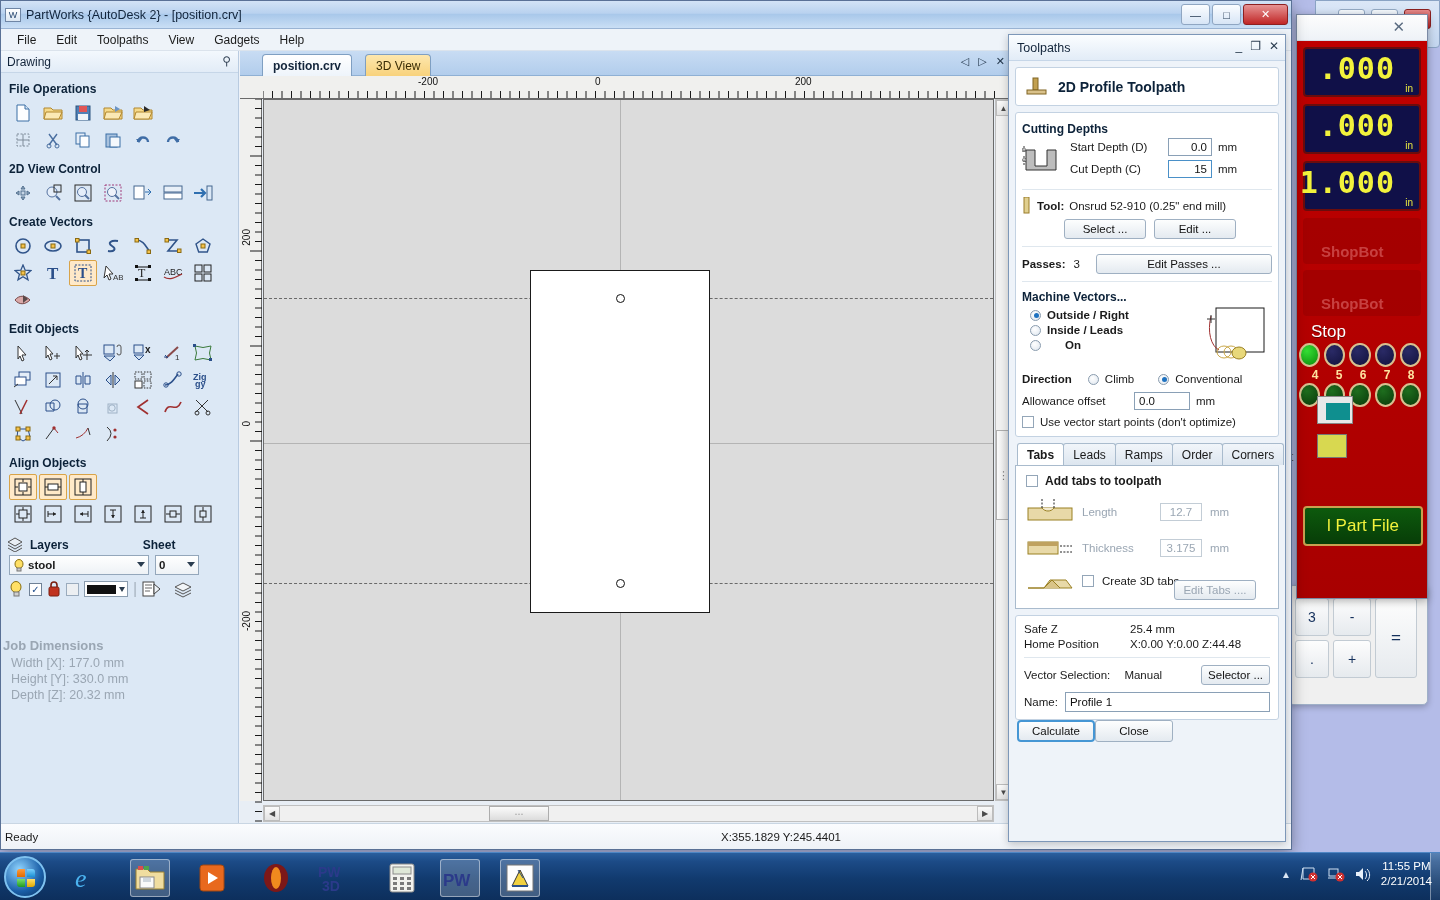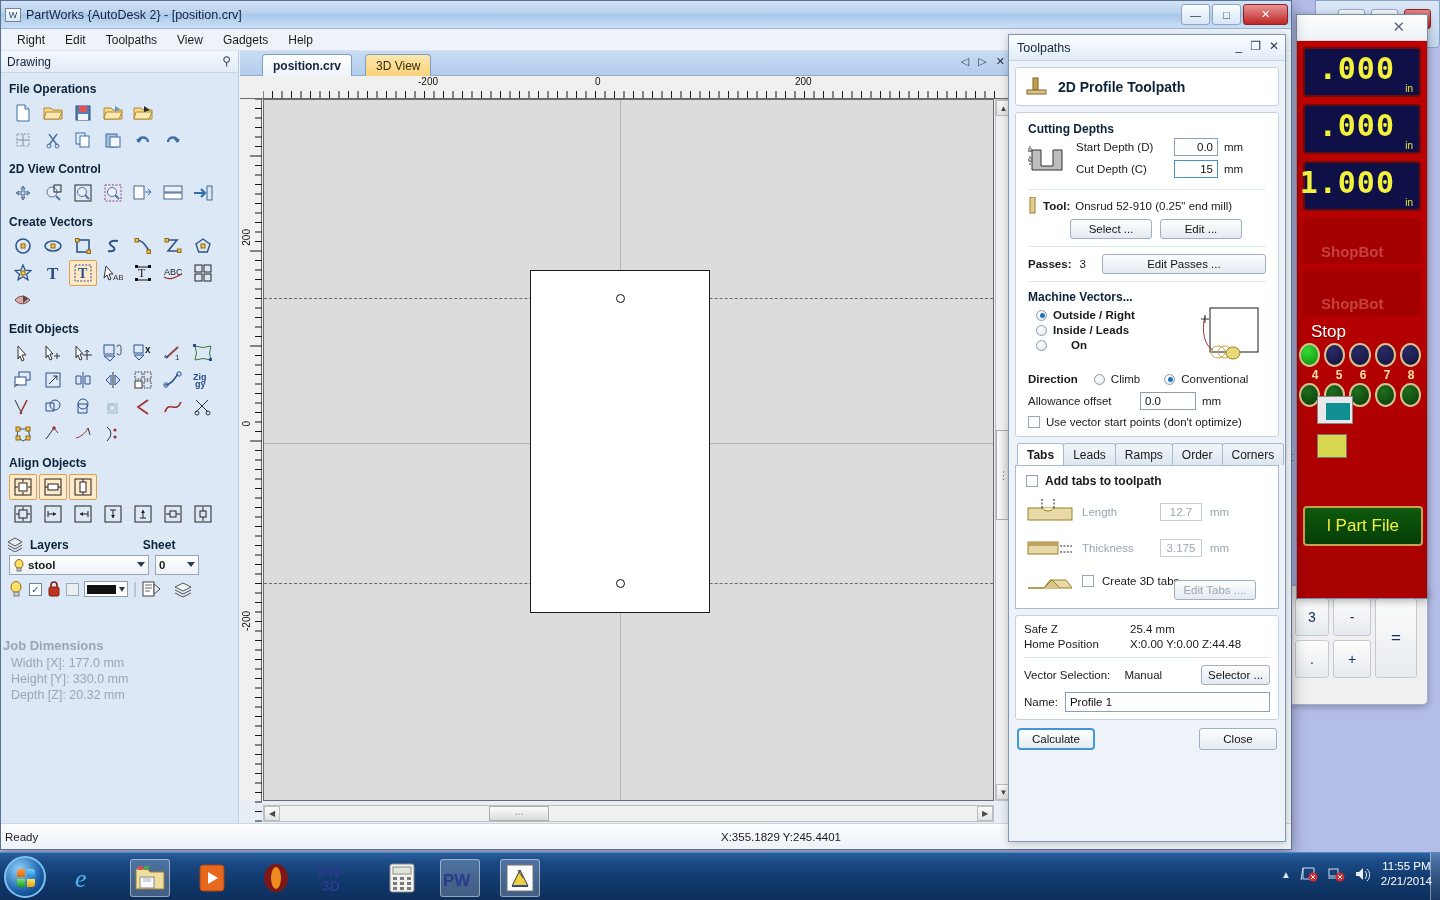--- a/index.html
+++ b/index.html
@@ -348,21 +348,21 @@
       <div class="ico">W</div>
       <div class="txt">PartWorks {AutoDesk 2} - [position.crv]</div>
       <div class="wctl">
         <div>—</div>
         <div>□</div>
         <div class="cl">✕</div>
       </div>
     </div>
 
     <div class="menubar">
-      <span>Right</span>
+      <span>File</span>
       <span>Edit</span>
       <span>Toolpaths</span>
       <span>View</span>
       <span>Gadgets</span>
       <span>Help</span>
     </div>
 
     <div class="leftpanel">
       <div class="lp-head">
         <div class="t">Drawing</div>
@@ -1139,21 +1139,21 @@
       <div class="grp">
         <div class="tp-header">
           <svg width="22" height="20">
             <rect x="7" y="1" width="5" height="12" fill="#c2a050" stroke="#806522"></rect>
             <rect x="1" y="13" width="19" height="4" fill="#d9c18a" stroke="#806522"></rect>
           </svg>
           <div class="lbl">2D Profile Toolpath</div>
         </div>
       </div>
 
-      <div class="grp" style="padding:4px 12px 8px">
+      <div class="grp" style="padding:4px 6px 8px">
         <div class="glabel" style="margin-left:0">Cutting Depths</div>
         <div style="display:flex; align-items:flex-start; gap:6px">
           <svg width="42" height="42" style="margin-top:2px">
             <path d="M4 10h9v16h12V10h9v20H4z" fill="#bdbdbd" stroke="#333"></path>
             <path d="M2 6v6M2 16v10" stroke="#333" stroke-dasharray="2 1.5"></path>
             <text x="0" y="12" font-size="6" fill="#333">D</text>
             <text x="0" y="22" font-size="6" fill="#333">C</text>
           </svg>
           <div style="flex:1">
             <div class="rowl" style="margin-bottom:4px">
@@ -1295,21 +1295,21 @@
           <span style="width:96px">Vector Selection:</span>
           <span style="width:72px">Manual</span>
           <div class="btn" style="width:70px">Selector ...</div>
         </div>
         <div class="rowl" style="margin-top:7px; gap:7px">
           <span>Name:</span>
           <div class="fld" style="flex:1; height:20px">Profile 1</div>
         </div>
       </div>
 
-      <div style="display:flex; justify-content:space-between; margin-top:8px; padding:0 2px">
+      <div style="display:flex; justify-content:flex-start; padding:0 2px">
         <div class="btn primary" style="width:78px; height:22px">Calculate</div>
         <div class="btn" style="width:78px; height:22px">Close</div>
       </div>
     </div>
   </div>
 
   <div class="taskbar">
     <div class="startorb"></div>
     <div class="qi" style="left:66px">
       <svg width="30" height="30">

